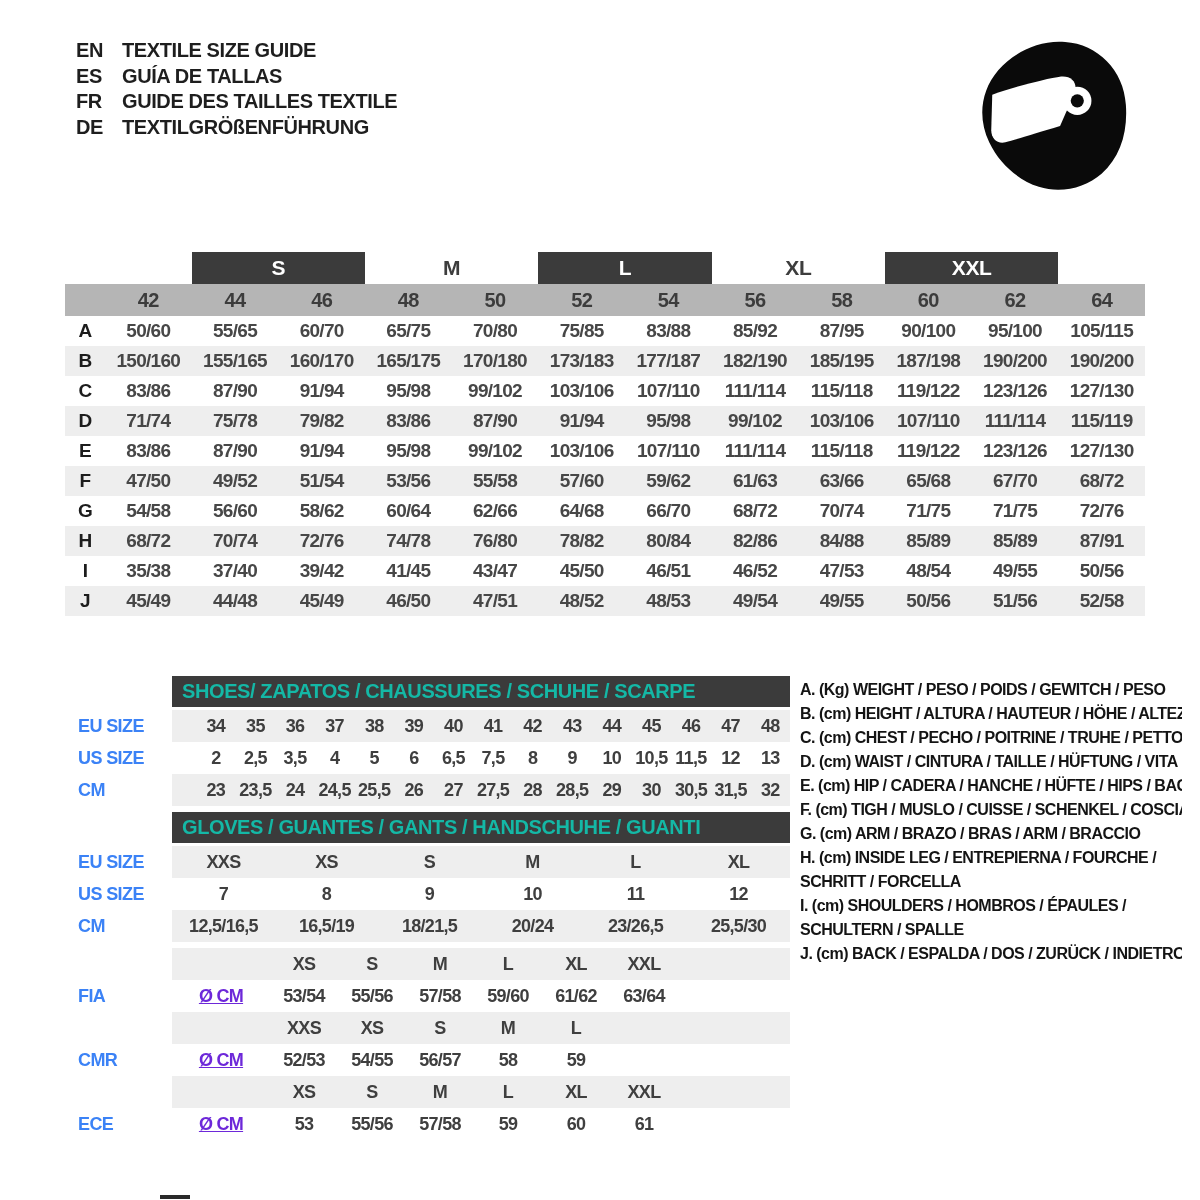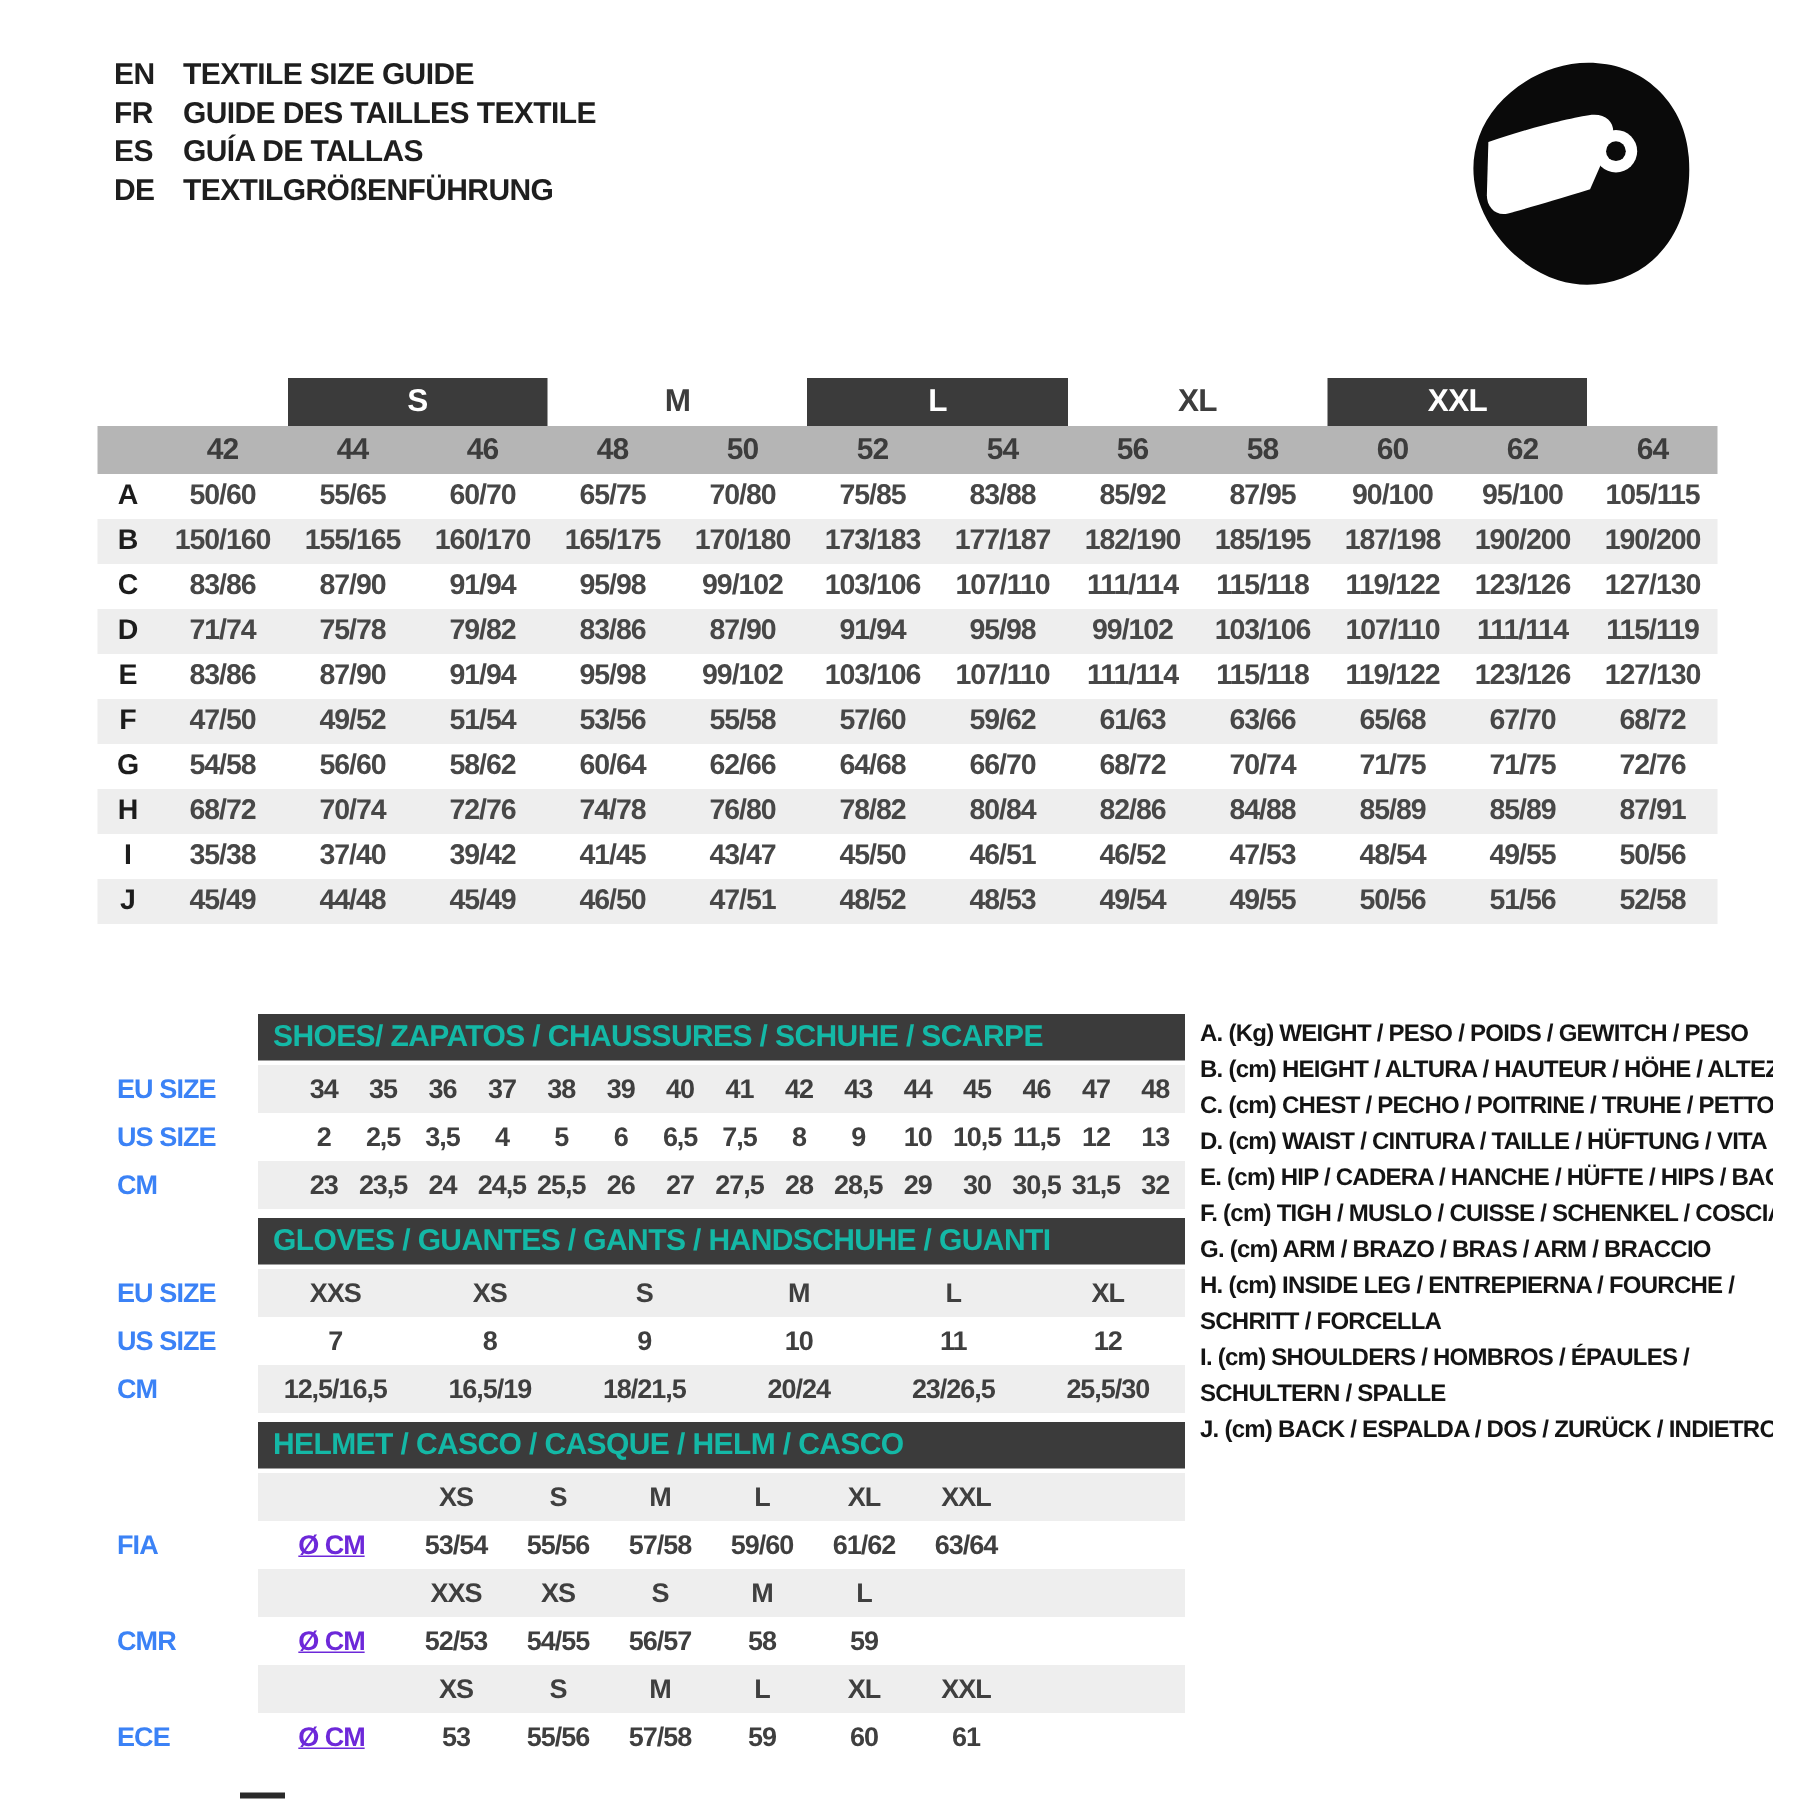--- a/index.html
+++ b/index.html
@@ -59,26 +59,26 @@
 <body>
 
 <div class="page">
 
   <div class="lang-list">
       <div class="lang-row">
         <span class="lang-code">EN</span>
         <span class="lang-text">TEXTILE SIZE GUIDE</span>
       </div>
       <div class="lang-row">
+        <span class="lang-code">ES</span>
+        <span class="lang-text">GUÍA DE TALLAS</span>
+      </div>
+      <div class="lang-row">
         <span class="lang-code">FR</span>
         <span class="lang-text">GUIDE DES TAILLES TEXTILE</span>
-      </div>
-      <div class="lang-row">
-        <span class="lang-code">ES</span>
-        <span class="lang-text">GUÍA DE TALLAS</span>
       </div>
       <div class="lang-row">
         <span class="lang-code">DE</span>
         <span class="lang-text">TEXTILGRÖßENFÜHRUNG</span>
       </div>
     </div>
 
   <svg class="helmet-icon" viewBox="0 0 162 162" xmlns="http://www.w3.org/2000/svg">
     <path fill="#0a0a0a" d="M 92 8 C 124 10 150 36 152 70 C 154 98 146 122 128 138 C 112 152 88 158 66 151 C 45 144 27 128 17 107 C 9 90 8 72 14 56 C 24 28 58 5 92 8 Z"></path>
     <path fill="#ffffff" d="M 20 60 C 42 52 74 44 88 42 C 99 41 105 49 101 59 L 87 91 C 64 98 44 104 33 107 C 25 109 19 103 19 95 Z"></path>
@@ -356,21 +356,20 @@
           <div class="cell">12,5/16,5</div>
           <div class="cell">16,5/19</div>
           <div class="cell">18/21,5</div>
           <div class="cell">20/24</div>
           <div class="cell">23/26,5</div>
           <div class="cell">25,5/30</div>
         </div>
       </div>
     </div>
   <div class="section helmet">
-      <div class="secbar">HELMET / CASCO / CASQUE / HELM / CASCO</div>
       <div class="srow">
         <div class="slabel"></div>
         <div class="strip ghelm gray">
           <div class="cell"></div>
           <div class="cell">XS</div>
           <div class="cell">S</div>
           <div class="cell">M</div>
           <div class="cell">L</div>
           <div class="cell">XL</div>
           <div class="cell">XXL</div>

